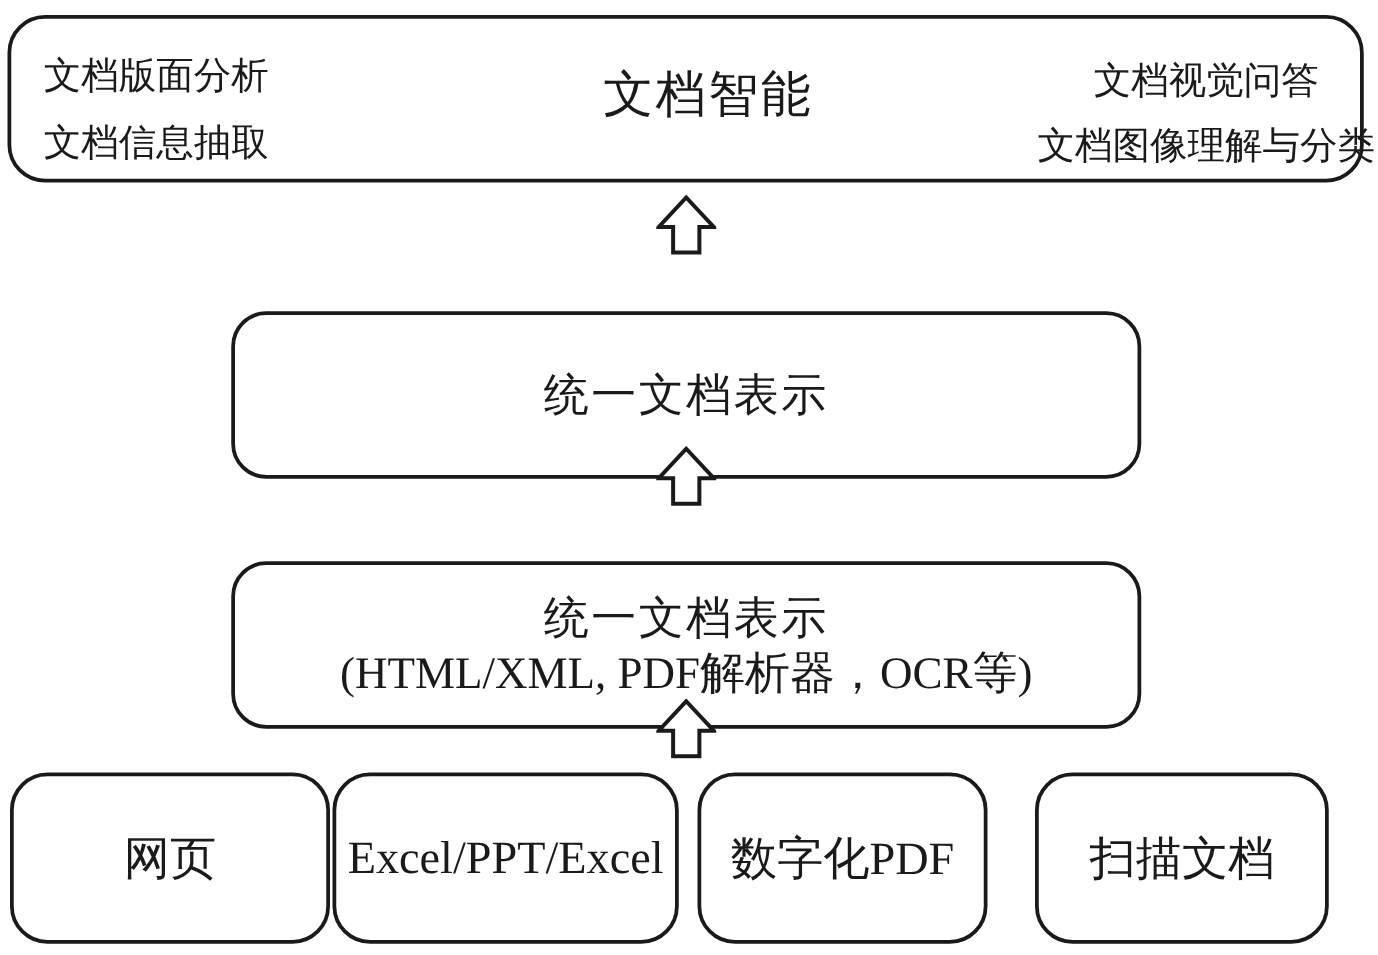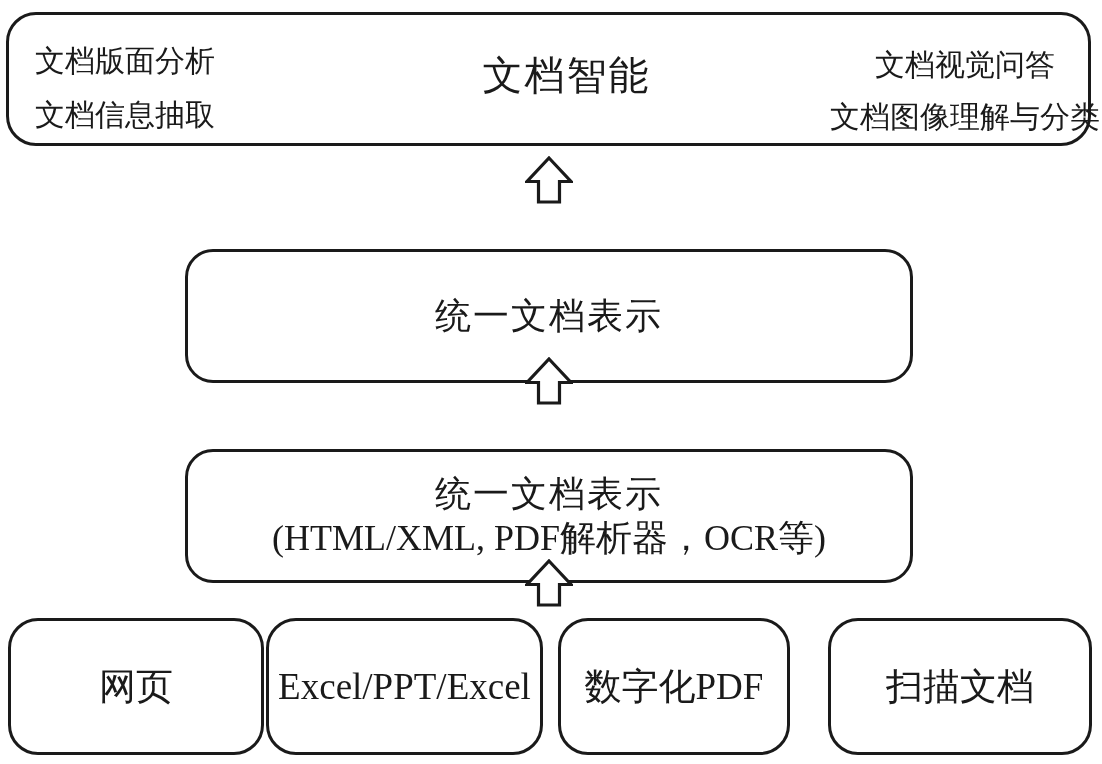--- a/index.html
+++ b/index.html
@@ -37,21 +37,21 @@
   .mid-line.first {letter-spacing:2px;}
   
   .bottom-box {
     top:618px; height:137px; border-radius:30px;
     display:flex; align-items:center; justify-content:center;
     font-size:37px; white-space:nowrap;
   }
   .bb1 {left:8px;   width:256px;}
   .bb2 {left:266px; width:277px;}
   .bb3 {left:558px; width:232px;}
-  .bb4 {left:828px; width:264px;}
+  .bb4 {left:828px; width:235px;}
   
   .arrow {position:absolute; left:525px; width:48px; height:48px;}
   .a1 {top:156px;} .a2 {top:357px;} .a3 {top:559px;}
   .arrow svg {display:block; width:48px; height:48px;}
 </style>
 </head>
 <body>
 
 <div class="canvas">
 

